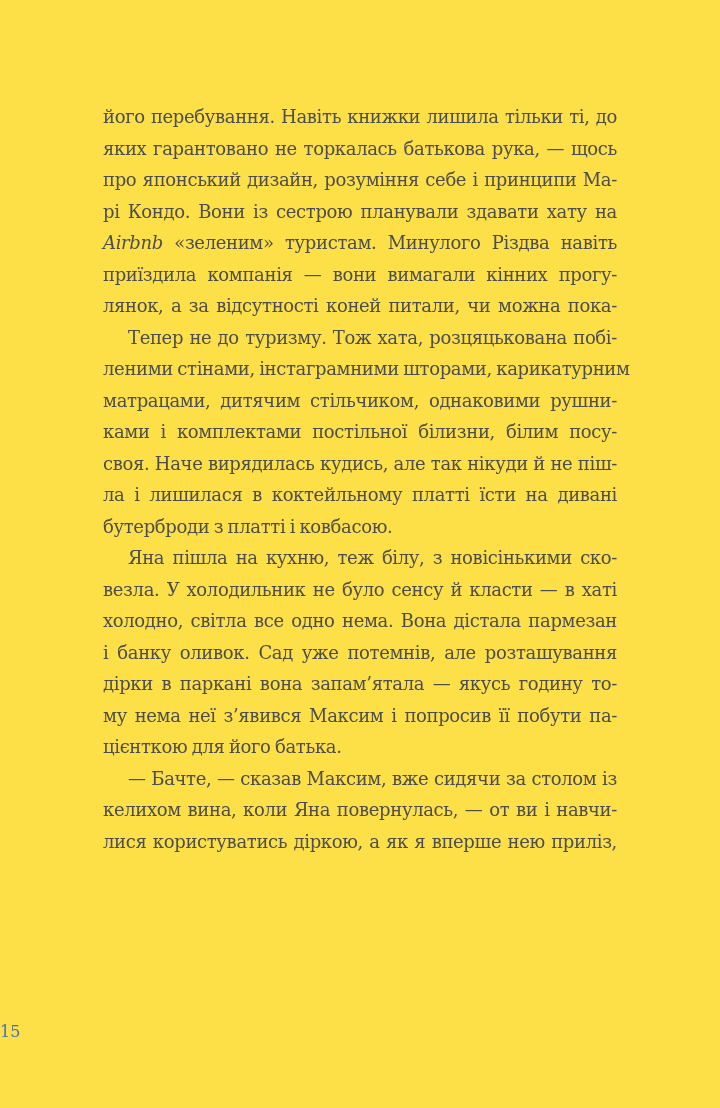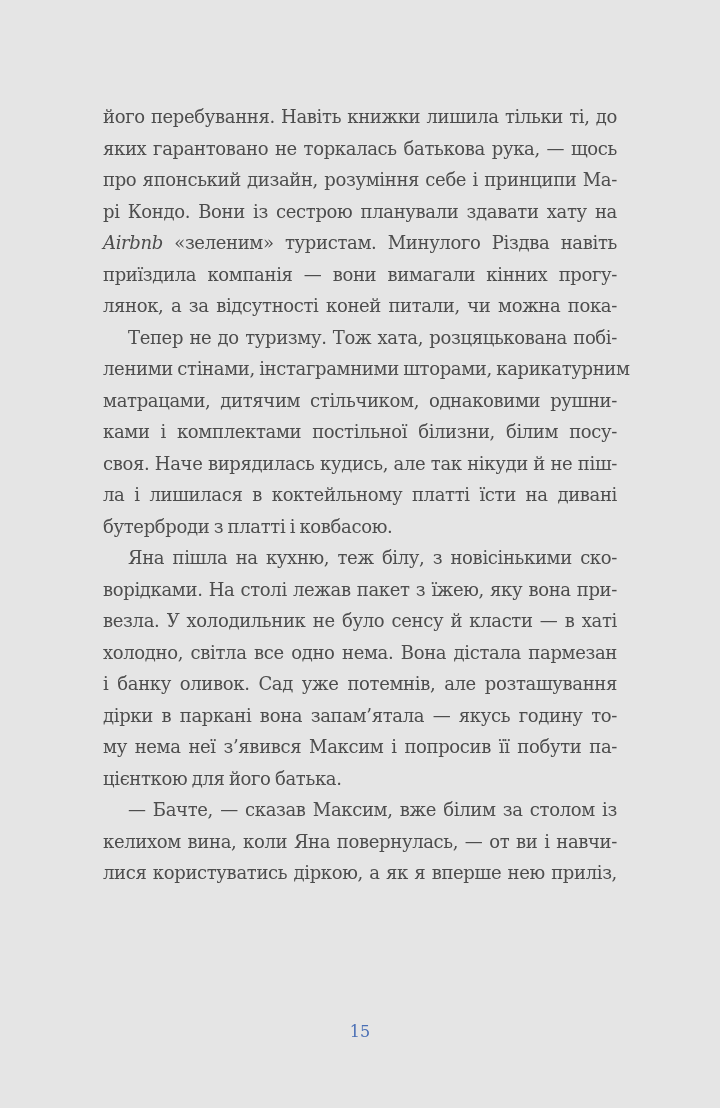--- a/index.html
+++ b/index.html
@@ -11,21 +11,21 @@
     width: 720px;
     height: 1108px;
     position: relative;
     overflow: hidden;
   }
   .page {
     position: absolute;
     left: 0; top: 0;
     width: 720px;
     height: 1108px;
-    background: #e5e5e5;
+    background: #fde047;
   }
   .text-block {
     position: absolute;
     left: 103px;
     top: 101px;
     width: 514px;
     font-family: "DejaVu Serif", "Liberation Serif", serif;
     font-size: 18px;
     line-height: 31.5px;
     color: #4d4d4d;
@@ -47,21 +47,20 @@
     text-align-last: left;
   }
   .line .seg-italic {
     font-style: italic;
   }
   .page-number {
     position: absolute;
     left: 0;
     width: 720px;
     top: 1022px;
-    text-align: center;
     font-family: "DejaVu Serif", "Liberation Serif", serif;
     font-size: 16px;
     color: #4a6fb5;
   }
 </style>
 </head>
 <body>
 
 <div class="page">
   <div class="text-block">
@@ -81,31 +80,30 @@
       <span class="line">леними стінами, інстаграмними шторами, карикатурним</span>
       <span class="line">матрацами, дитячим стільчиком, однаковими рушни-</span>
       <span class="line">ками і комплектами постільної білизни, білим посу-</span>
       <span class="line">своя. Наче вирядилась кудись, але так нікуди й не піш-</span>
       <span class="line">ла і лишилася в коктейльному платті їсти на дивані</span>
       <span class="line last">бутерброди з платті і ковбасою.</span>
     </div>
 
     <div>
       <span class="line indent">Яна пішла на кухню, теж білу, з новісінькими ско-</span>
-      <span class="line">ворідками. На столі лежав пакет з їжею, яку вона при-</span>
       <span class="line">везла. У холодильник не було сенсу й класти — в хаті</span>
       <span class="line">холодно, світла все одно нема. Вона дістала пармезан</span>
       <span class="line">і банку оливок. Сад уже потемнів, але розташування</span>
       <span class="line">дірки в паркані вона запам’ятала — якусь годину то-</span>
       <span class="line">му нема неї з’явився Максим і попросив її побути па-</span>
       <span class="line last">цієнткою для його батька.</span>
     </div>
 
     <div>
-      <span class="line indent">— Бачте, — сказав Максим, вже білим за столом із</span>
+      <span class="line indent">— Бачте, — сказав Максим, вже сидячи за столом із</span>
       <span class="line">келихом вина, коли Яна повернулась, — от ви і навчи-</span>
       <span class="line">лися користуватись діркою, а як я вперше нею приліз,</span>
     </div>
 
   </div>
 
   <div class="page-number">15</div>
 </div>
 
 </body></html>

